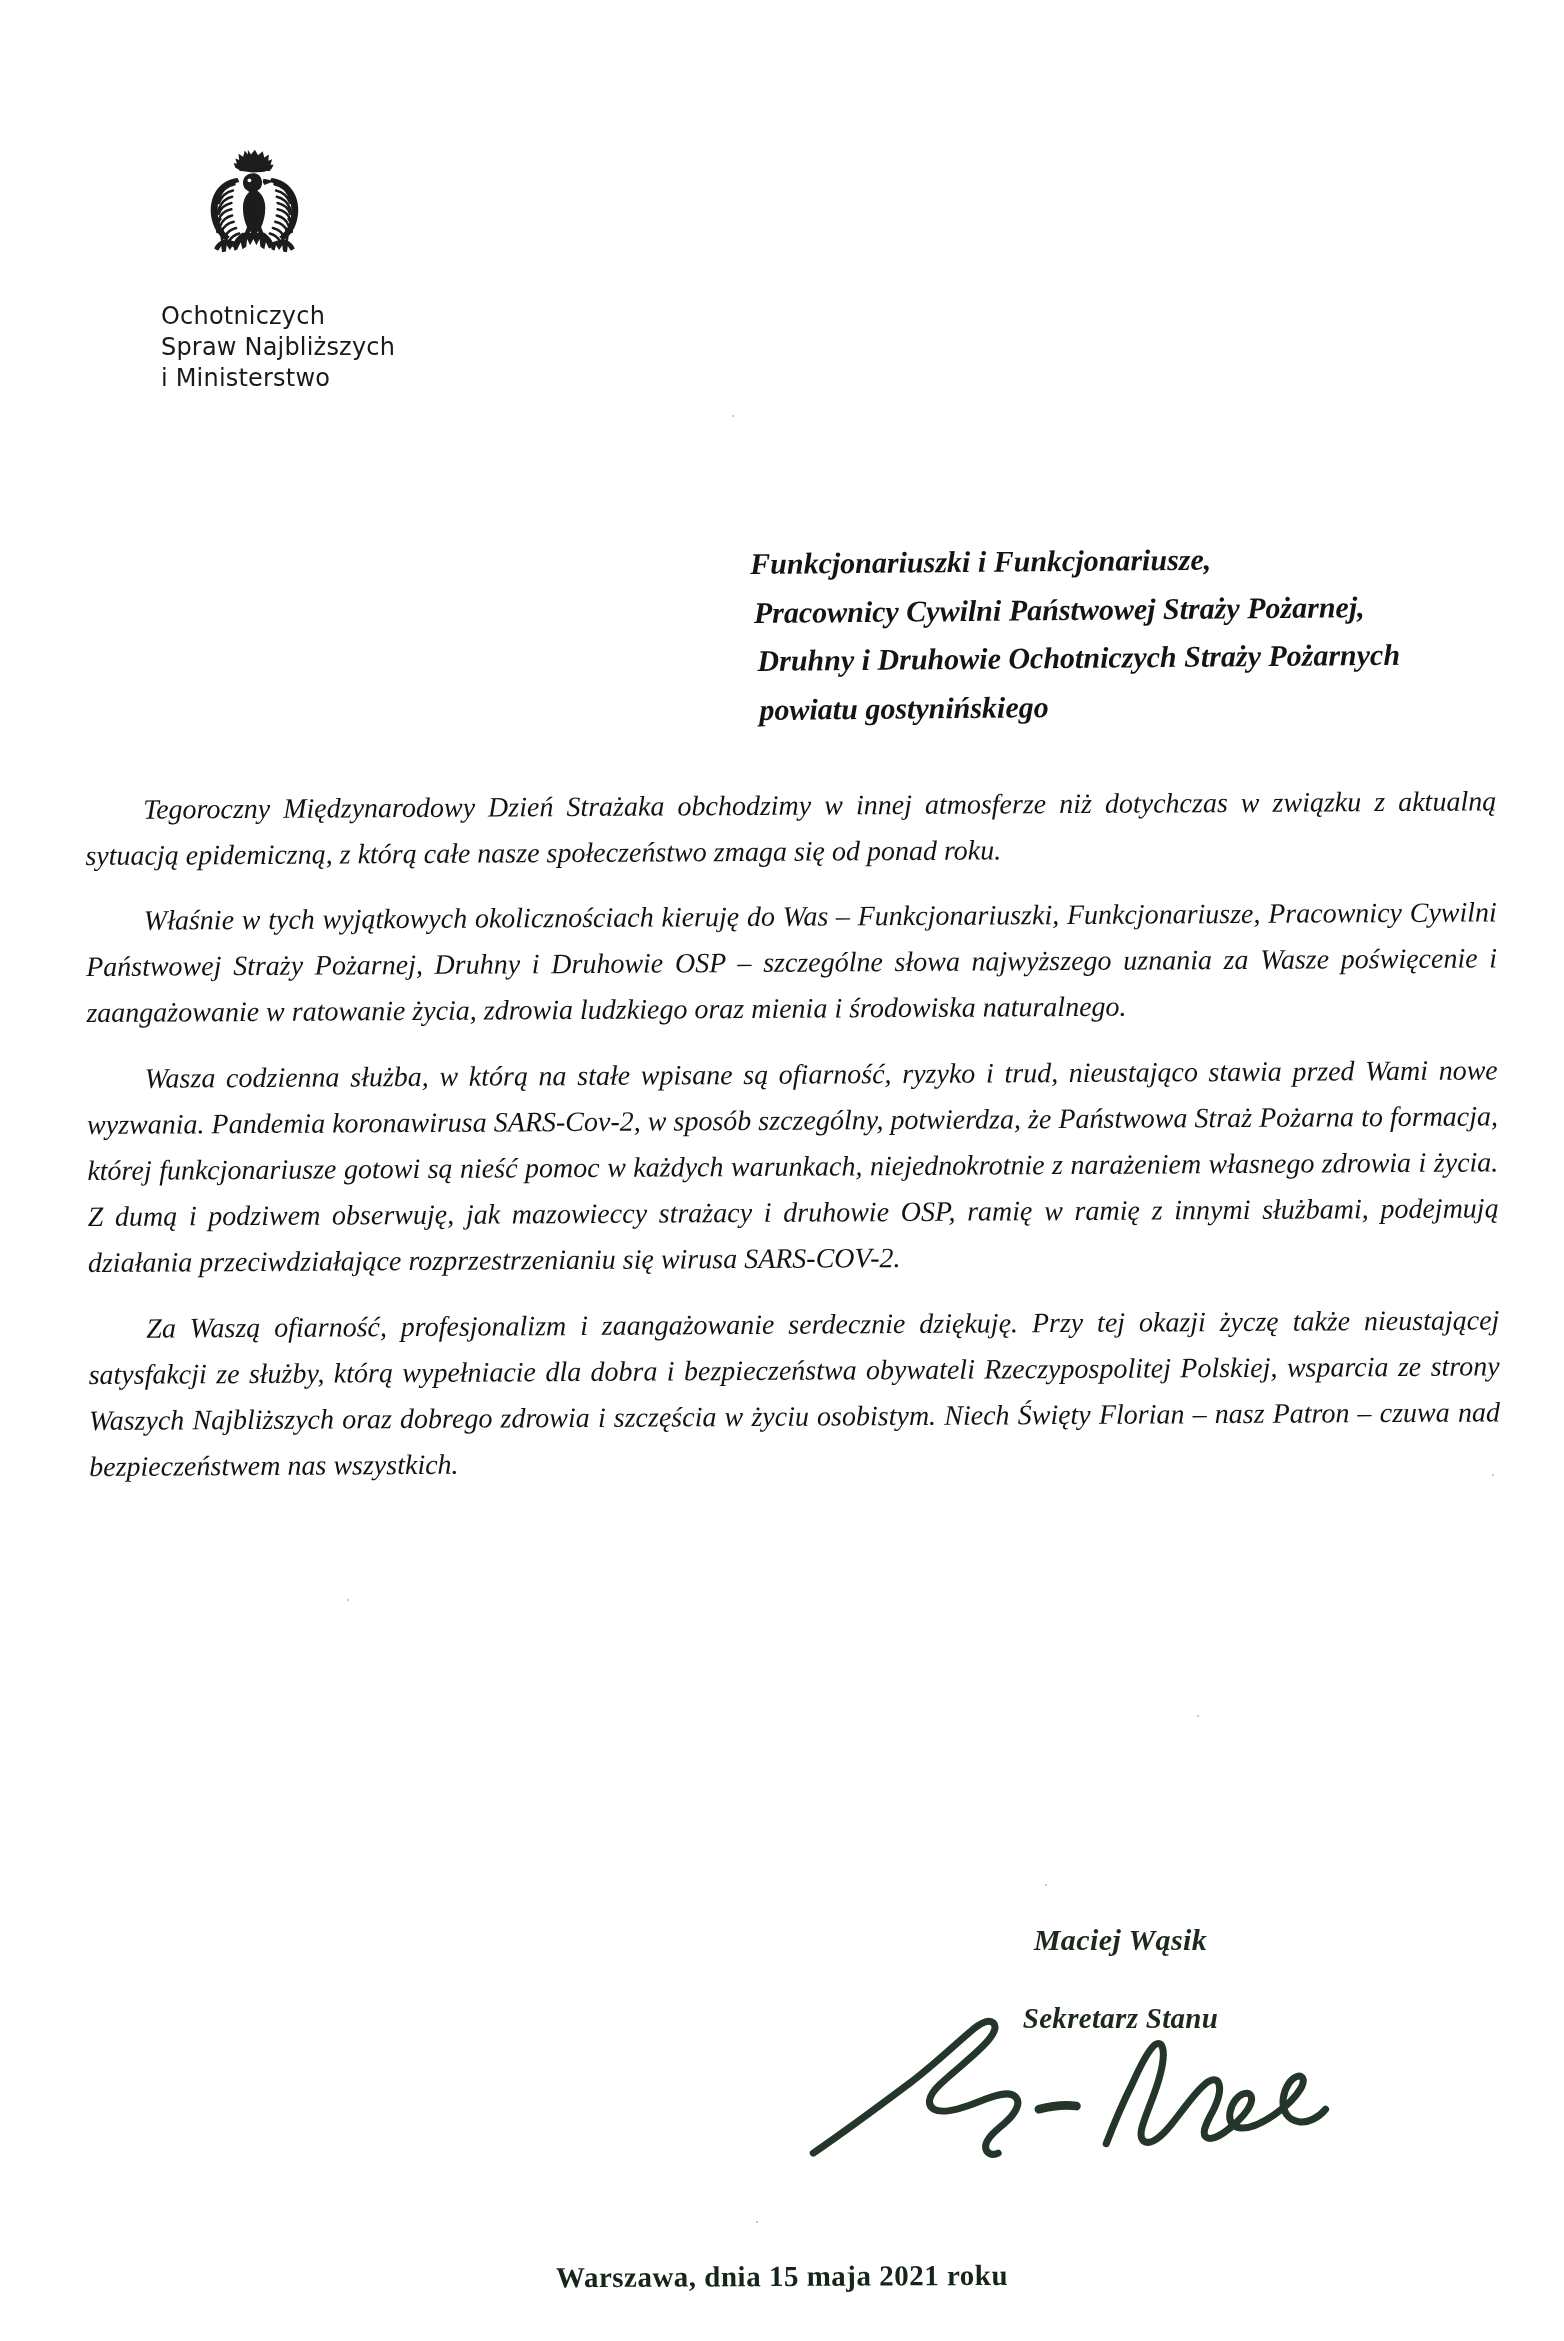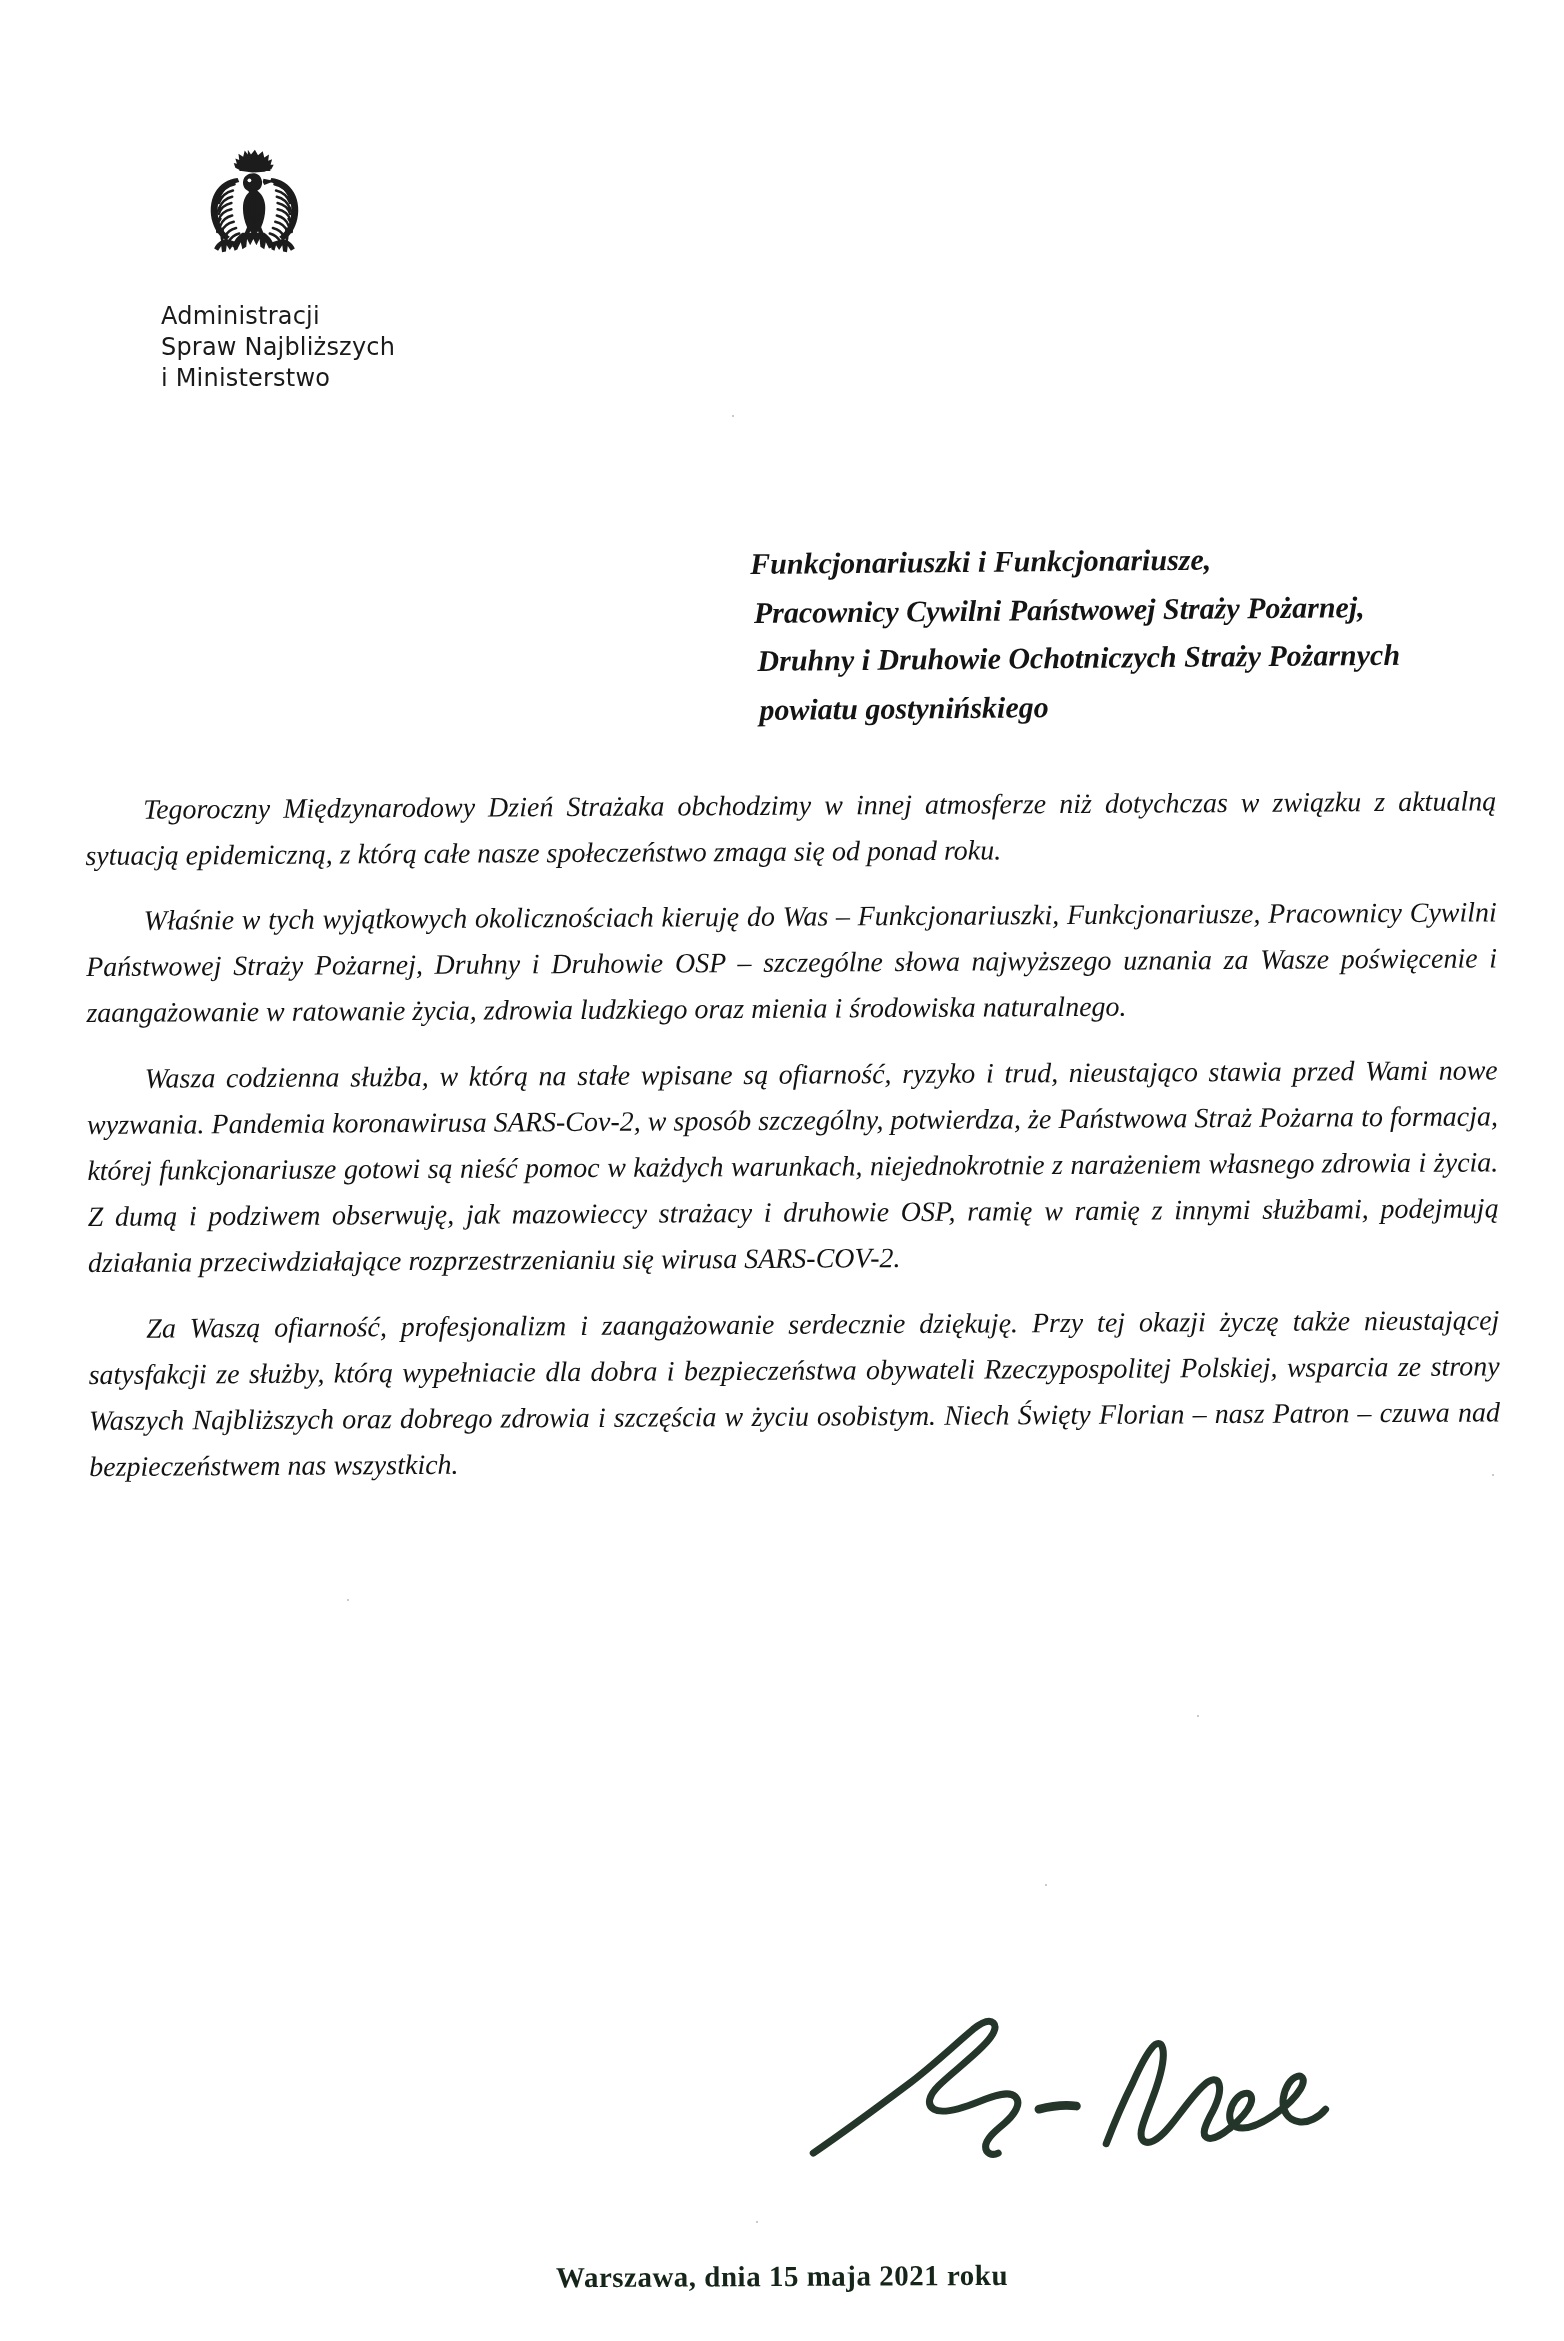--- a/index.html
+++ b/index.html
@@ -203,40 +203,44 @@
           <path d="M87 64 l0 34"></path>
         </g>
 
         <path d="M72 112 c-6 4 -11 10 -13 18 l7 2 4-8 2 9 5-3 1-10 4 8 4-8 4 8 4-8 1 10 5 3 2-9 4 8 7-2 c-2-8 -7-14 -13-18z"></path>
 
         <path d="M52 120 c-7 1 -13 5 -16 12 l5 3 4-6 1 8 5-1 1-8 4 6 4-6 2 7 4-2 -1-9z"></path>
         <path d="M123 120 c7 1 13 5 16 12 l-5 3 -4-6 -1 8 -5-1 -1-8 -4 6 -4-6 -2 7 -4-2 1-9z"></path>
       </g>
     </svg>
     <div class="ministry-lines">
-      <div>Administracji</div>
+      <div>Ochotniczych</div>
       <div>Spraw Najbliższych</div>
       <div>i Ministerstwo</div>
     </div>
   </div>
 
   <div class="addressee">
     <div>Funkcjonariuszki i Funkcjonariusze,</div>
     <div>Pracownicy Cywilni Państwowej Straży Pożarnej,</div>
     <div>Druhny i Druhowie Ochotniczych Straży Pożarnych</div>
     <div>powiatu gostynińskiego</div>
   </div>
 
   <div class="body-block">
     <p class="para tight">Tegoroczny Międzynarodowy Dzień Strażaka obchodzimy w innej atmosferze niż dotychczas w związku z aktualną sytuacją epidemiczną, z którą całe nasze społeczeństwo zmaga się od ponad roku.</p>
     <p class="para">Właśnie w tych wyjątkowych okolicznościach kieruję do Was – Funkcjonariuszki, Funkcjonariusze, Pracownicy Cywilni Państwowej Straży Pożarnej, Druhny i Druhowie OSP – szczególne słowa najwyższego uznania za Wasze poświęcenie i zaangażowanie w ratowanie życia, zdrowia ludzkiego oraz mienia i środowiska naturalnego.</p>
     <p class="para">Wasza codzienna służba, w którą na stałe wpisane są ofiarność,  ryzyko i trud, nieustająco stawia przed Wami nowe wyzwania. Pandemia koronawirusa SARS-Cov-2, w sposób szczególny, potwierdza, że Państwowa Straż Pożarna to formacja, której funkcjonariusze gotowi są nieść pomoc w każdych warunkach, niejednokrotnie z narażeniem własnego zdrowia i życia. Z dumą i podziwem obserwuję, jak mazowieccy strażacy i druhowie OSP, ramię w ramię z innymi służbami, podejmują działania przeciwdziałające rozprzestrzenianiu się wirusa SARS-COV-2.</p>
     <p class="para">Za Waszą ofiarność, profesjonalizm i zaangażowanie serdecznie dziękuję. Przy tej okazji życzę także nieustającej satysfakcji ze służby, którą wypełniacie dla dobra i bezpieczeństwa obywateli Rzeczypospolitej Polskiej, wsparcia ze strony Waszych Najbliższych oraz dobrego zdrowia i szczęścia w życiu osobistym. Niech Święty Florian – nasz Patron – czuwa nad bezpieczeństwem nas wszystkich.</p>
   </div>
 
+  <div class="sig-block">
+    <div class="sig-name">Maciej Wąsik</div>
+    <div class="sig-title">Sekretarz Stanu</div>
+  </div>
 
   <svg class="signature-svg" viewBox="0 0 720 260" aria-hidden="true">
     <g fill="none" stroke="#24352a" stroke-linecap="round" stroke-linejoin="round">
       <path d="M8 208 C40 186 92 148 132 118 C160 97 186 72 212 50 C222 42 232 36 238 42 C244 48 236 60 224 72 C206 90 182 108 168 122 C156 134 152 146 162 152 C174 159 200 150 220 142 C240 134 258 128 266 136 C274 144 266 158 252 170 C240 180 228 190 228 200 C228 208 236 212 244 208" stroke-width="9"></path>
       <path d="M382 196 C392 170 404 142 416 118 C424 100 432 84 440 74 C446 66 452 66 454 74 C457 86 452 106 446 124 C440 142 432 160 428 174 C424 188 428 196 438 194 C450 191 462 176 474 160 C486 144 498 128 508 120 C516 113 524 112 526 120 C529 131 522 148 514 162 C508 174 504 184 510 188 C516 192 528 186 540 176" stroke-width="9"></path>
       <path d="M540 176 C552 166 562 156 566 146 C570 136 566 130 558 132 C550 134 542 144 540 156 C538 168 544 176 556 176 C568 176 584 168 598 158 C612 148 624 136 630 126 C636 116 634 108 626 110 C618 112 610 124 608 138 C606 154 614 166 628 168 C640 170 654 162 662 152" stroke-width="9"></path>
       <path d="M296 152 C312 148 330 146 344 148" stroke-width="11"></path>
     </g>
   </svg>
 

